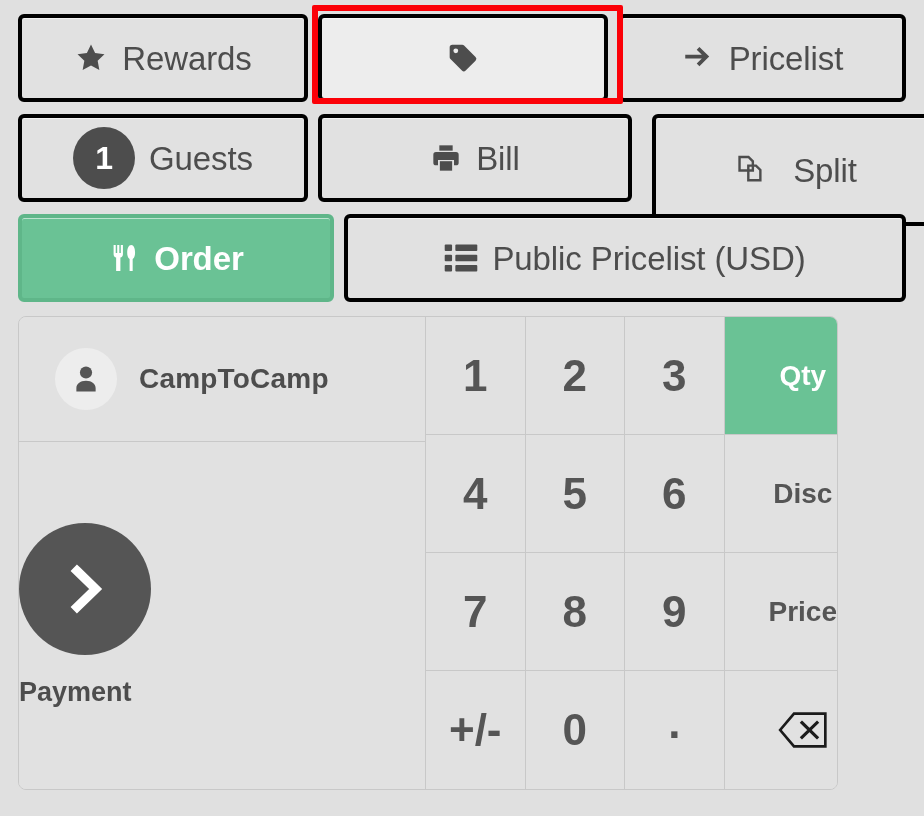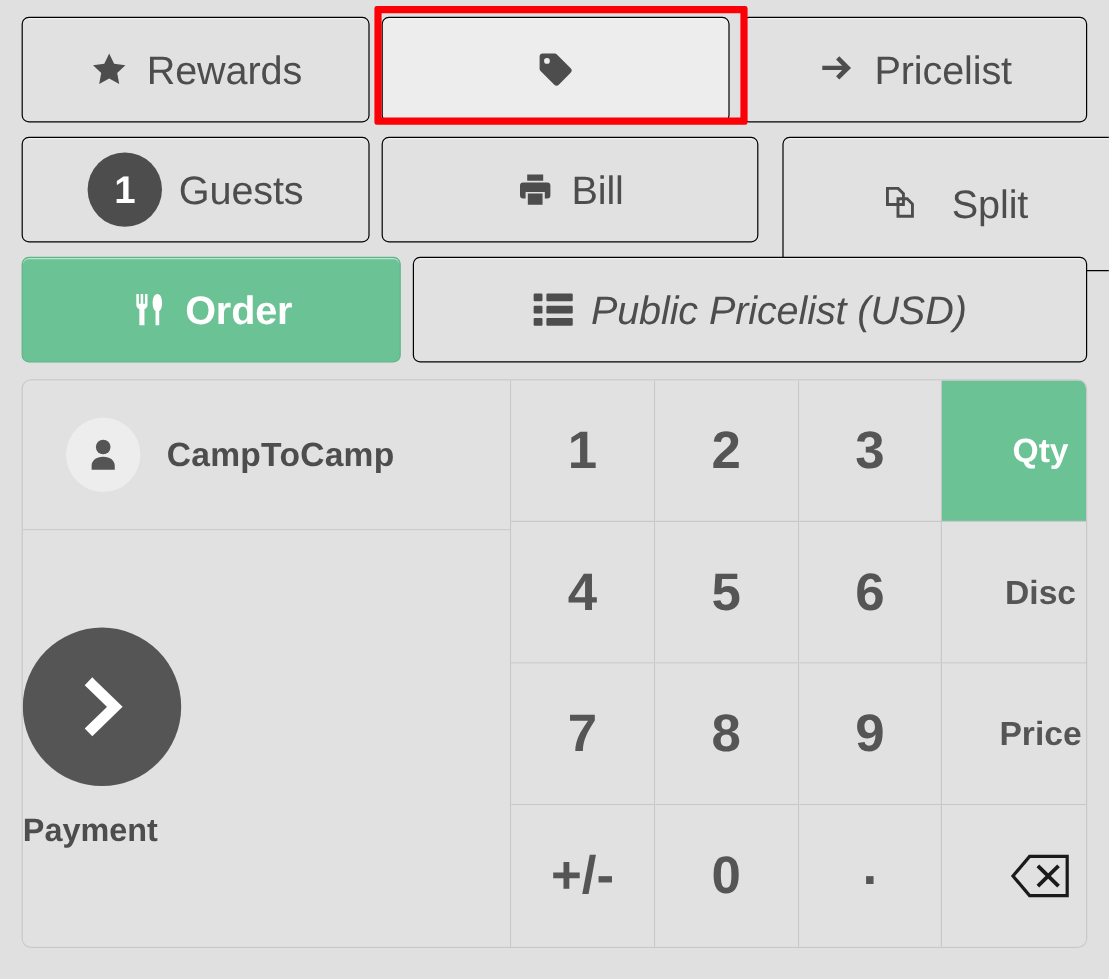--- a/index.html
+++ b/index.html
@@ -20,21 +20,21 @@
     width: 924px;
     height: 816px;
     background: #e0e0e0;
   }
 
   
   .btn {
     position: absolute;
     box-sizing: border-box;
     background: #e1e1e1;
-    border: 1px solid #000000;
+    border: 4px solid #000000;
     border-radius: 6px;
     display: flex;
     align-items: center;
     justify-content: center;
     gap: 14px;
     color: #4d4d4d;
     font-size: 33px;
     font-weight: 400;
     letter-spacing: -0.1px;
     user-select: none;
@@ -55,42 +55,42 @@
   
   #btn-rewards  { left: 18px;  top: 14px;  width: 290px; height: 88px; }
   #btn-discount { left: 318px; top: 14px;  width: 290px; height: 88px; }
   #btn-transfer { left: 618px; top: 14px;  width: 288px; height: 88px; }
   
   #btn-guests   { left: 18px;  top: 114px; width: 290px; height: 88px; }
   #btn-bill     { left: 318px; top: 114px; width: 314px; height: 88px; }
   #btn-split    { left: 652px; top: 114px; width: 288px; height: 112px; gap: 24px; }
   
   #btn-order    { left: 18px;  top: 214px; width: 316px; height: 88px; }
-  #btn-pricelist{ left: 344px; top: 214px; width: 562px; height: 88px; font-style: italic; }
+  #btn-pricelist{ left: 344px; top: 214px; width: 562px; height: 88px; }
 
   
   #discount-highlight {
     position: absolute;
     left: 312px;
     top: 5px;
     width: 311px;
     height: 99px;
     box-sizing: border-box;
     border: 6px solid #fb0007;
     border-radius: 2px;
     pointer-events: none;
     z-index: 40;
   }
 
   
   #lower-panel {
     position: absolute;
     left: 18px;
     top: 316px;
-    width: 888px;
+    width: 820px;
     height: 474px;
     box-sizing: border-box;
     border: 1px solid #c8c8c8;
     border-radius: 8px;
     background: #e1e1e1;
     display: flex;
     overflow: hidden;
   }
 
   

